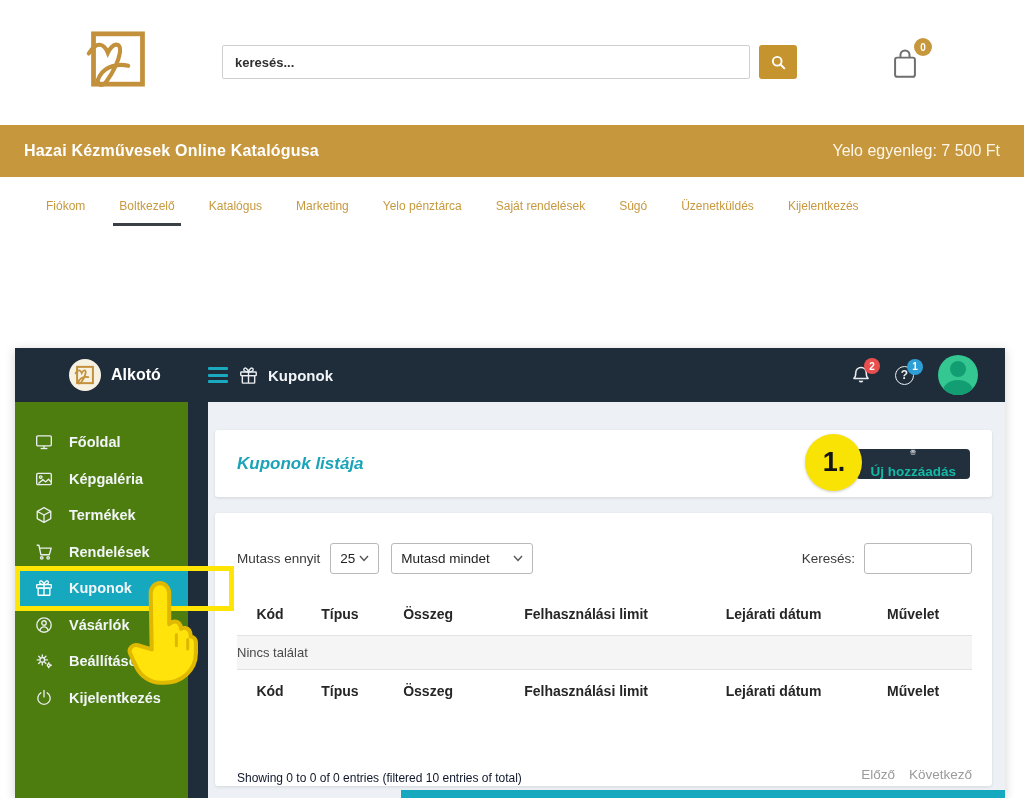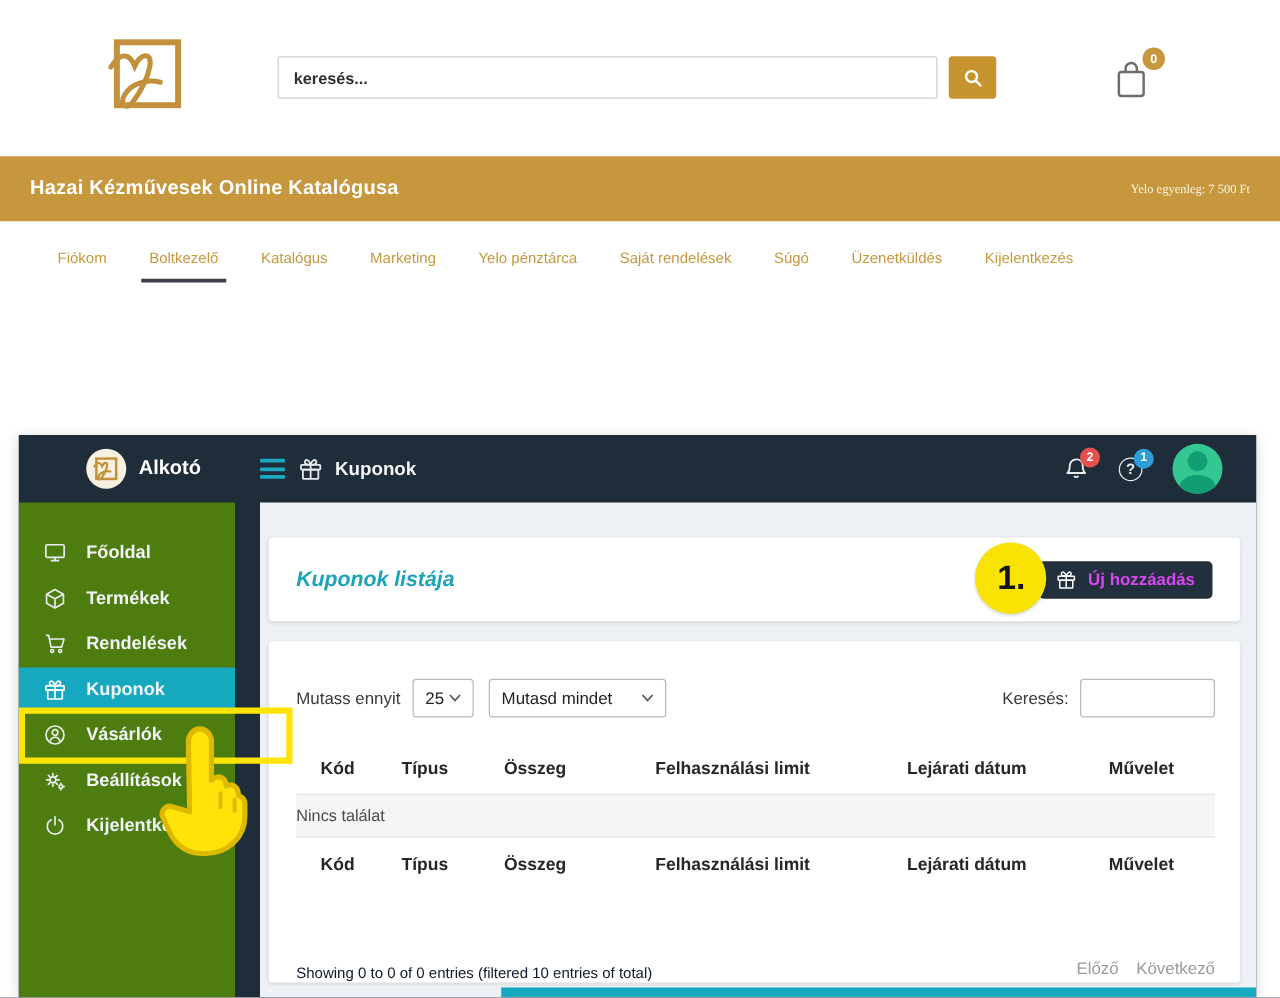--- a/index.html
+++ b/index.html
@@ -18,21 +18,21 @@
   .cart { position:absolute; left:888px; top:38px; width:46px; height:46px; cursor:pointer; }
   .cart svg { position:absolute; left:2px; top:9px; }
   .cart-badge { position:absolute; right:2px; top:0; width:18px; height:18px; border-radius:50%;
                 background:#c6973d; color:#fff; font-size:10px; font-weight:700;
                 display:flex; align-items:center; justify-content:center; }
 
   
   .banner { position:absolute; top:125px; left:0; right:0; height:52px; background:#c6973d;
             display:flex; align-items:center; justify-content:space-between; padding:0 24px; }
   .banner-title { color:#fff; font-size:16px; font-weight:700; letter-spacing:.2px; }
-  .banner-balance { color:#fdf6e7; font-size:10px; font-weight:400;font-family:Liberation Serif, serif; }
+  .banner-balance { color:#fdf6e7; font-size:16px; font-weight:400; }
 
   
   .main-nav { position:absolute; top:177px; left:0; right:0; height:58px;
               display:flex; align-items:center; padding-left:46px; gap:34px; }
   .nav-item { position:relative; color:#c7993f; font-size:12px; text-decoration:none; cursor:pointer; white-space:nowrap; }
   .nav-item.active::after { content:""; position:absolute; left:-6px; right:-6px; bottom:-13px; height:3px; background:#3b4046; }
 
   
   .admin { position:absolute; left:15px; top:348px; width:990px; height:450px; background:#1f2d3a;
            box-shadow:0 2px 10px rgba(0,0,0,.18); overflow:hidden; }
@@ -71,22 +71,22 @@
                      border:5px solid #ffe404; z-index:6; pointer-events:none; }
   .hand { position:absolute; left:110px; top:231px; width:74px; z-index:7; pointer-events:none; }
 
   
   .admin-main { position:absolute; left:193px; top:54px; right:0; bottom:0; background:#edf0f4; }
   .card { position:absolute; left:7px; right:13px; background:#fff; border-radius:3px;
           box-shadow:0 1px 3px rgba(40,50,60,.12); }
   .card-title-bar { top:28px; height:67px; display:flex; align-items:center; padding:0 22px; }
   .list-title { flex:1; color:#1ba3b8; font-size:17px; font-weight:700; font-style:italic; }
   .actions { position:relative; }
-  .add-btn { height:30px; background:#22303e; color:#d946ef; border:none; border-radius:4px; padding:0 14px;
-             display:flex; align-items:center; gap:9px; font:600 13.5px "Liberation Sans",sans-serif; cursor:pointer; }
+  .add-btn { height:30px; background:#22303e; color:#14b8a6; border:none; border-radius:4px; padding:0 14px;
+             display:flex; align-items:center; gap:9px; font:600 13.5px "Liberation Sans",sans-serif; cursor:pointer;flex-direction:column; }
   .step-circle { position:absolute; left:-51px; top:-15px; width:57px; height:57px; border-radius:50%;
                  background:#f8e304; color:#141414; font-size:27px; font-weight:700;
                  display:flex; align-items:center; justify-content:center; z-index:2;
                  box-shadow:0 1px 3px rgba(0,0,0,.2); }
 
   .card-table { top:111px; height:273px; padding:30px 20px 0 22px; }
   .controls { display:flex; align-items:center; }
   .ctl-label { font-size:13.5px; color:#3a3a3a; }
   .select-box { height:31px; border:1px solid #b9b9b9; border-radius:3px; display:flex; align-items:center;
                 justify-content:space-between; padding:0 9px; font-size:13.5px; color:#222; cursor:pointer; background:#fff; }
@@ -223,20 +223,32 @@
         <span class="s-icon">
           <svg viewBox="0 0 16 16">
               <g fill="none" stroke="#e9edf1" stroke-width="1.2">
             <rect x="1.5" y="2.5" width="13" height="9" rx="1"></rect>
             <line x1="8" y1="11.5" x2="8" y2="13.8"></line>
                 <line x1="5" y1="13.8" x2="11" y2="13.8"></line>
           </g>
             </svg>
         </span>
         <span>Főoldal</span>
+      </div>
+      <div class="side-item">
+        <span class="s-icon">
+          <svg viewBox="0 0 16 16">
+              <g fill="none" stroke="#e9edf1" stroke-width="1.2">
+            <rect x="1.5" y="3" width="13" height="10" rx="1"></rect>
+            <circle cx="5.1" cy="6.3" r="1.1"></circle>
+            <path d="M3 12 L7 8.6 L9.5 10.6 L12 8.2 L14.4 10.6"></path>
+          </g>
+            </svg>
+        </span>
+        <span>Képgaléria</span>
       </div>
       <div class="side-item">
         <span class="s-icon">
           <svg viewBox="0 0 16 16">
               <g fill="none" stroke="#e9edf1" stroke-width="1.2" stroke-linejoin="round">
             <path d="M8 1.5 L14 4.8 V11.2 L8 14.5 L2 11.2 V4.8 Z"></path>
             <path d="M2 4.8 L8 8 L14 4.8"></path>
                 <line x1="8" y1="8" x2="8" y2="14.5"></line>
           </g>
             </svg>

